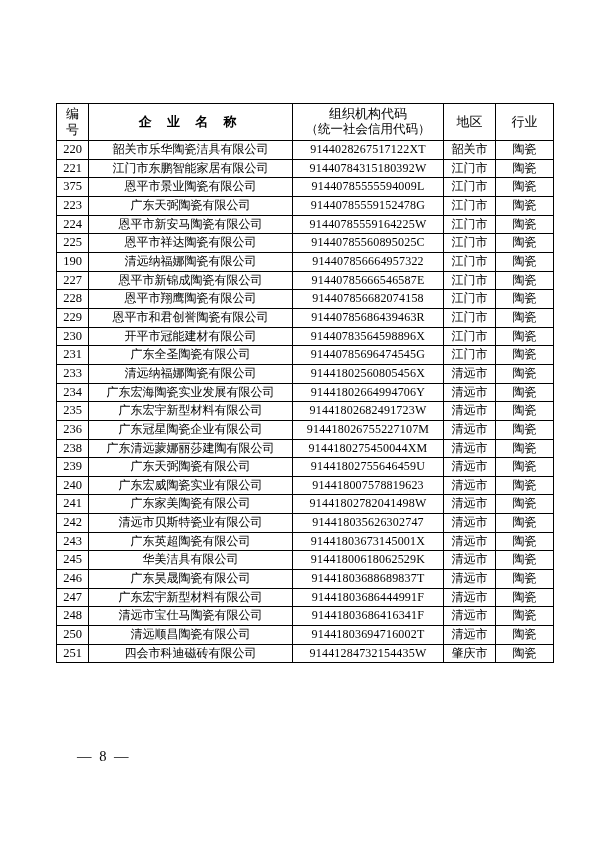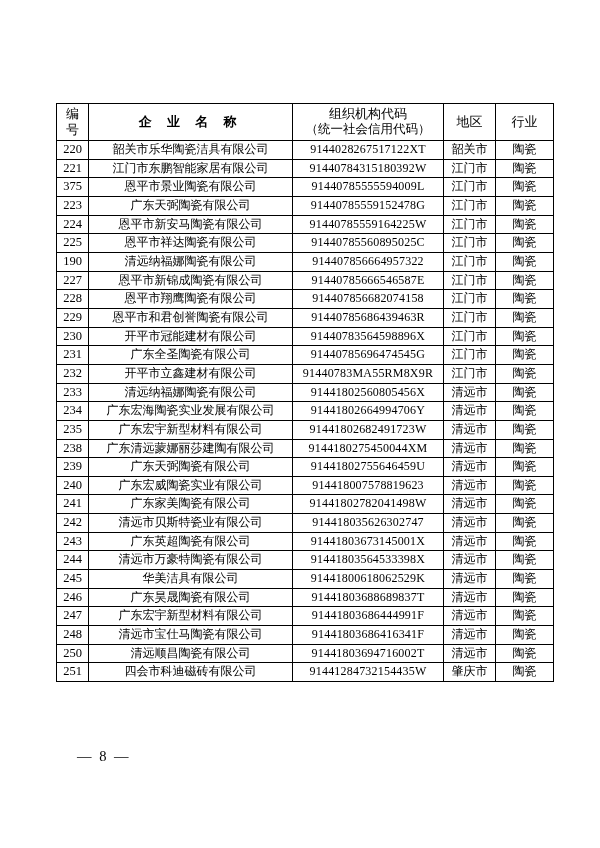--- a/index.html
+++ b/index.html
@@ -154,27 +154,20 @@
     </tr>
 
     <tr>
       <td class="cell-no">231</td>
       <td class="cell-name">广东全圣陶瓷有限公司</td>
       <td class="cell-code">91440785696474545G</td>
       <td class="cell-region">江门市</td>
       <td class="cell-industry">陶瓷</td>
     </tr>
 
-    <tr>
-      <td class="cell-no">232</td>
-      <td class="cell-name">开平市立鑫建材有限公司</td>
-      <td class="cell-code">91440783MA55RM8X9R</td>
-      <td class="cell-region">江门市</td>
-      <td class="cell-industry">陶瓷</td>
-    </tr>
 
     <tr>
       <td class="cell-no">233</td>
       <td class="cell-name">清远纳福娜陶瓷有限公司</td>
       <td class="cell-code">91441802560805456X</td>
       <td class="cell-region">清远市</td>
       <td class="cell-industry">陶瓷</td>
     </tr>
 
     <tr>
@@ -186,20 +179,27 @@
     </tr>
 
     <tr>
       <td class="cell-no">235</td>
       <td class="cell-name">广东宏宇新型材料有限公司</td>
       <td class="cell-code">91441802682491723W</td>
       <td class="cell-region">清远市</td>
       <td class="cell-industry">陶瓷</td>
     </tr>
 
+    <tr>
+      <td class="cell-no">236</td>
+      <td class="cell-name">广东冠星陶瓷企业有限公司</td>
+      <td class="cell-code">914418026755227107M</td>
+      <td class="cell-region">清远市</td>
+      <td class="cell-industry">陶瓷</td>
+    </tr>
 
 
     <tr>
       <td class="cell-no">238</td>
       <td class="cell-name">广东清远蒙娜丽莎建陶有限公司</td>
       <td class="cell-code">9144180275450044XM</td>
       <td class="cell-region">清远市</td>
       <td class="cell-industry">陶瓷</td>
     </tr>
 
@@ -236,27 +236,20 @@
     </tr>
 
     <tr>
       <td class="cell-no">243</td>
       <td class="cell-name">广东英超陶瓷有限公司</td>
       <td class="cell-code">91441803673145001X</td>
       <td class="cell-region">清远市</td>
       <td class="cell-industry">陶瓷</td>
     </tr>
 
-    <tr>
-      <td class="cell-no">244</td>
-      <td class="cell-name">清远市万豪特陶瓷有限公司</td>
-      <td class="cell-code">91441803564533398X</td>
-      <td class="cell-region">清远市</td>
-      <td class="cell-industry">陶瓷</td>
-    </tr>
 
     <tr>
       <td class="cell-no">245</td>
       <td class="cell-name">华美洁具有限公司</td>
       <td class="cell-code">91441800618062529K</td>
       <td class="cell-region">清远市</td>
       <td class="cell-industry">陶瓷</td>
     </tr>
 
     <tr>

